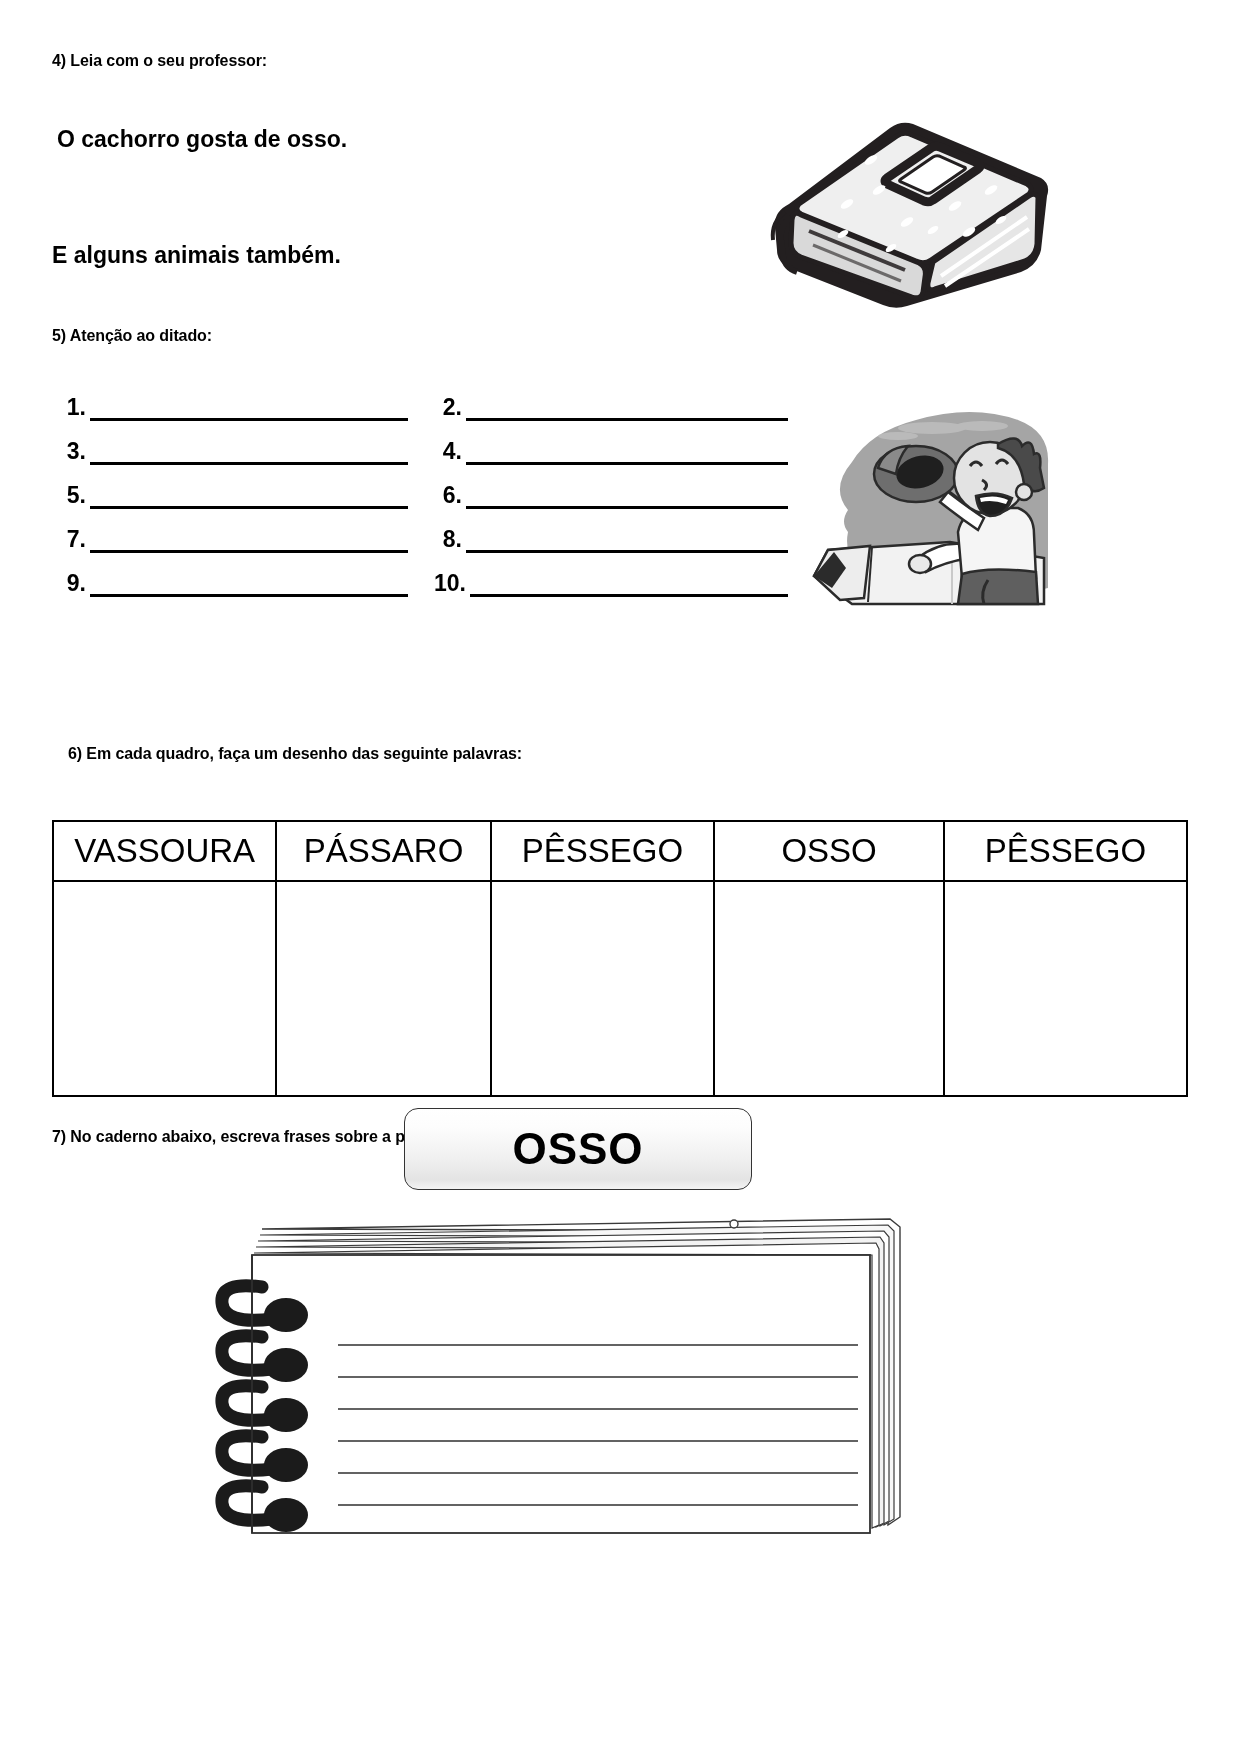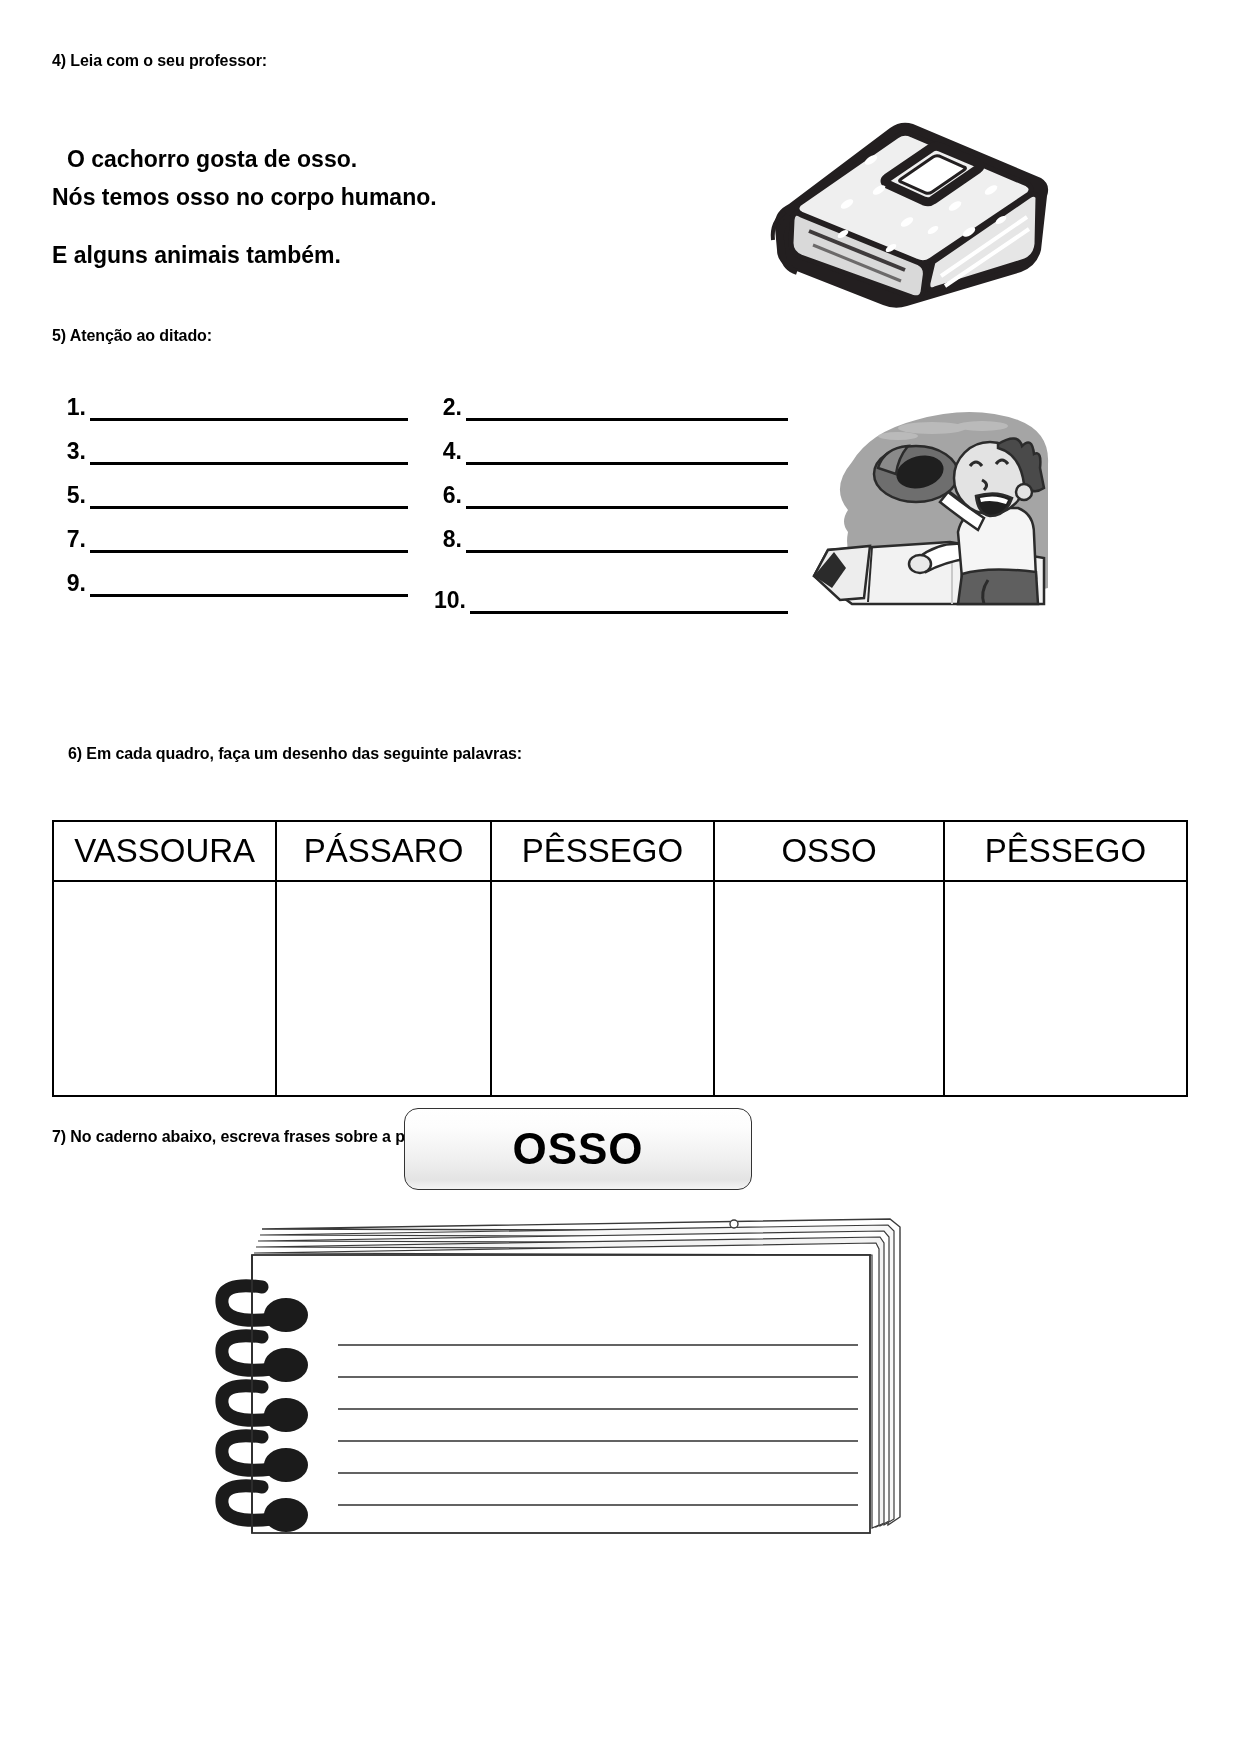--- a/index.html
+++ b/index.html
@@ -38,21 +38,21 @@
   .d-row { position: absolute; display: flex; align-items: flex-end; }
   .d-num {
     font-weight: bold;
     font-size: 23px;
     line-height: 1;
     padding-bottom: 2px;
     width: 34px;
     text-align: right;
     padding-right: 4px;
   }
-  .d-num.wide { width: 46px; margin-top: 17px; }
+  .d-num.wide { width: 46px; }
   .d-line {
     border-bottom: 3px solid #000;
     height: 22px;
   }
 
   
   .pencil-art { position: absolute; }
 
   
   .word-table {
@@ -91,22 +91,21 @@
   
   .notebook { position: absolute; }
 </style>
 </head>
 <body>
 
 <div class="page">
 
   <div class="q-heading" style="left:52px; top:52px;">4) Leia com o seu professor:</div>
 
-  <div class="sentence" style="left:67px; top:126px;margin-top:20px;">O cachorro gosta de osso.</div>
-  <div class="sentence" style="left:52px; top:184px;">Nós temos osso no corpo humano.</div>
+  <div class="sentence" style="left:57px; top:126px;">O cachorro gosta de osso.</div>
   <div class="sentence" style="left:52px; top:242px;">E alguns animais também.</div>
 
   <div class="book-art" style="left:755px; top:100px; width:300px; height:215px;">
     <svg width="300" height="215" viewBox="0 0 300 215">
 
       <path d="M22 150 L20 128 Q18 112 34 104 L135 28 Q146 20 158 24 L286 78
                Q296 84 292 96 L286 150 Q282 166 266 172 L152 206 Q140 210 128 205 L34 168 Q22 162 22 150 Z" fill="#231f20"></path>
 
       <path d="M44 104 L142 36 Q149 31 157 35 L272 84 Q279 88 274 94 L176 160
                Q169 165 161 161 L46 114 Q39 110 44 104 Z" fill="#efefef" stroke="#231f20" stroke-width="5" stroke-linejoin="round"></path>

